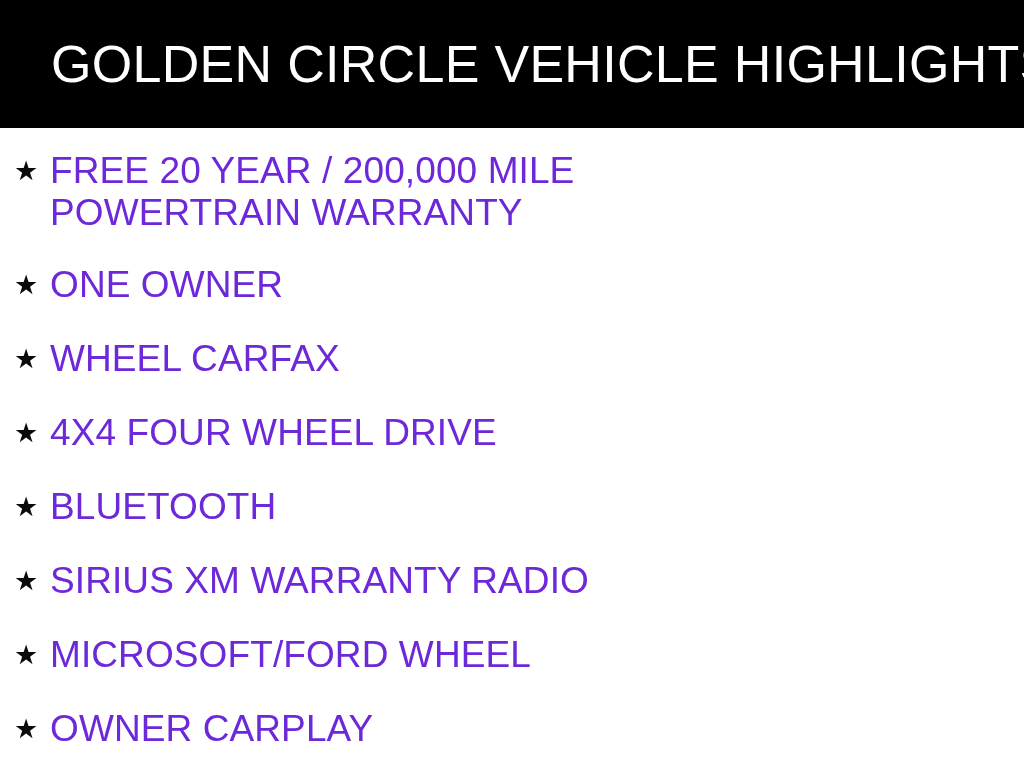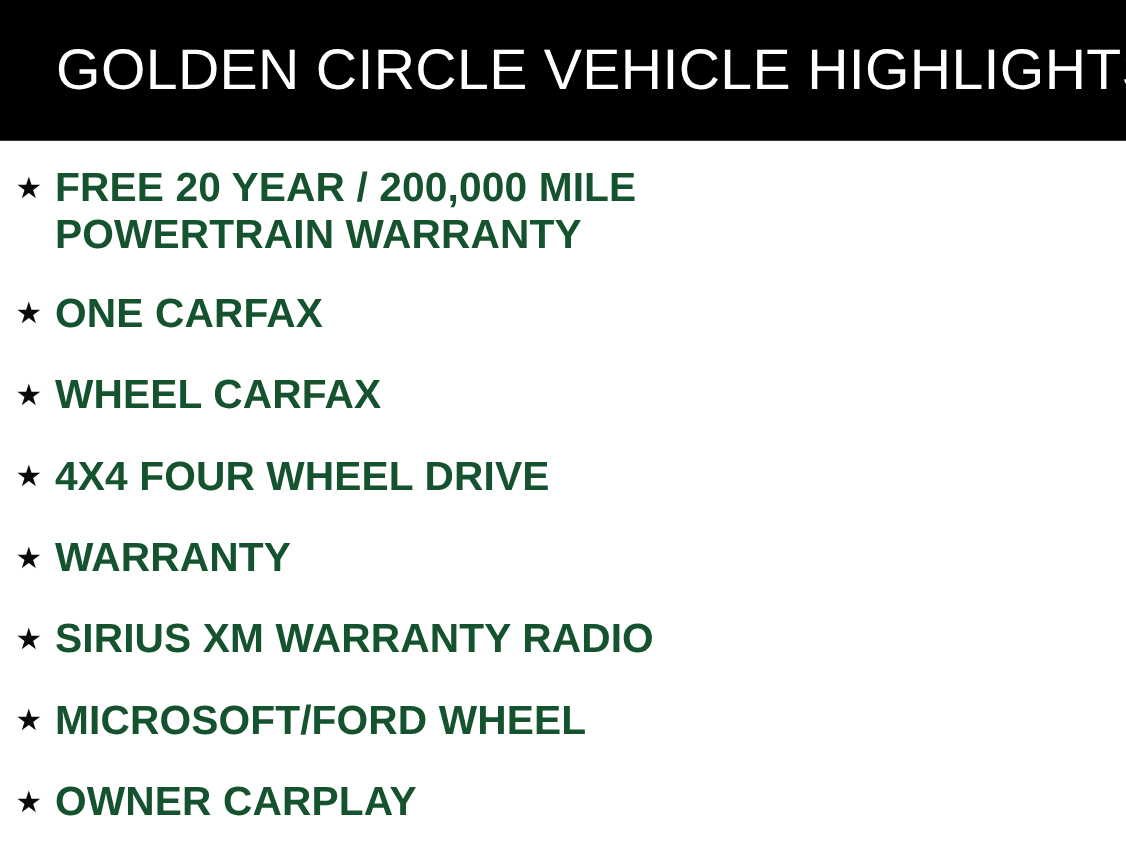--- a/index.html
+++ b/index.html
@@ -65,53 +65,53 @@
     line-height: 42px;
     color: #0a0a0a;
     text-align: left;
     user-select: none;
   }
 
   .highlight-text {
     flex: 1 1 auto;
     font-size: 37px;
     line-height: 42px;
-    color: #14532d;
+    color: #6d28d9;
     letter-spacing: 0.1px;
     padding-right: 200px;
-    font-weight: 700;
+    font-weight: 400;
   }
 </style>
 </head>
 <body>
 
 <div class="header-bar">
   <div class="header-title">GOLDEN CIRCLE VEHICLE HIGHLIGHTS</div>
 </div>
 
 <ul class="highlights-list">
   <li class="highlight-item" style="top:22px;">
     <span class="bullet-star">★</span>
     <span class="highlight-text">FREE 20 YEAR / 200,000 MILE POWERTRAIN WARRANTY</span>
   </li>
   <li class="highlight-item" style="top:136px;">
     <span class="bullet-star">★</span>
-    <span class="highlight-text">ONE CARFAX</span>
+    <span class="highlight-text">ONE OWNER</span>
   </li>
   <li class="highlight-item" style="top:210px;">
     <span class="bullet-star">★</span>
     <span class="highlight-text">WHEEL CARFAX</span>
   </li>
   <li class="highlight-item" style="top:284px;">
     <span class="bullet-star">★</span>
     <span class="highlight-text">4X4 FOUR WHEEL DRIVE</span>
   </li>
   <li class="highlight-item" style="top:358px;">
     <span class="bullet-star">★</span>
-    <span class="highlight-text">WARRANTY</span>
+    <span class="highlight-text">BLUETOOTH</span>
   </li>
   <li class="highlight-item" style="top:432px;">
     <span class="bullet-star">★</span>
     <span class="highlight-text">SIRIUS XM WARRANTY RADIO</span>
   </li>
   <li class="highlight-item" style="top:506px;">
     <span class="bullet-star">★</span>
     <span class="highlight-text">MICROSOFT/FORD WHEEL</span>
   </li>
   <li class="highlight-item" style="top:580px;">

